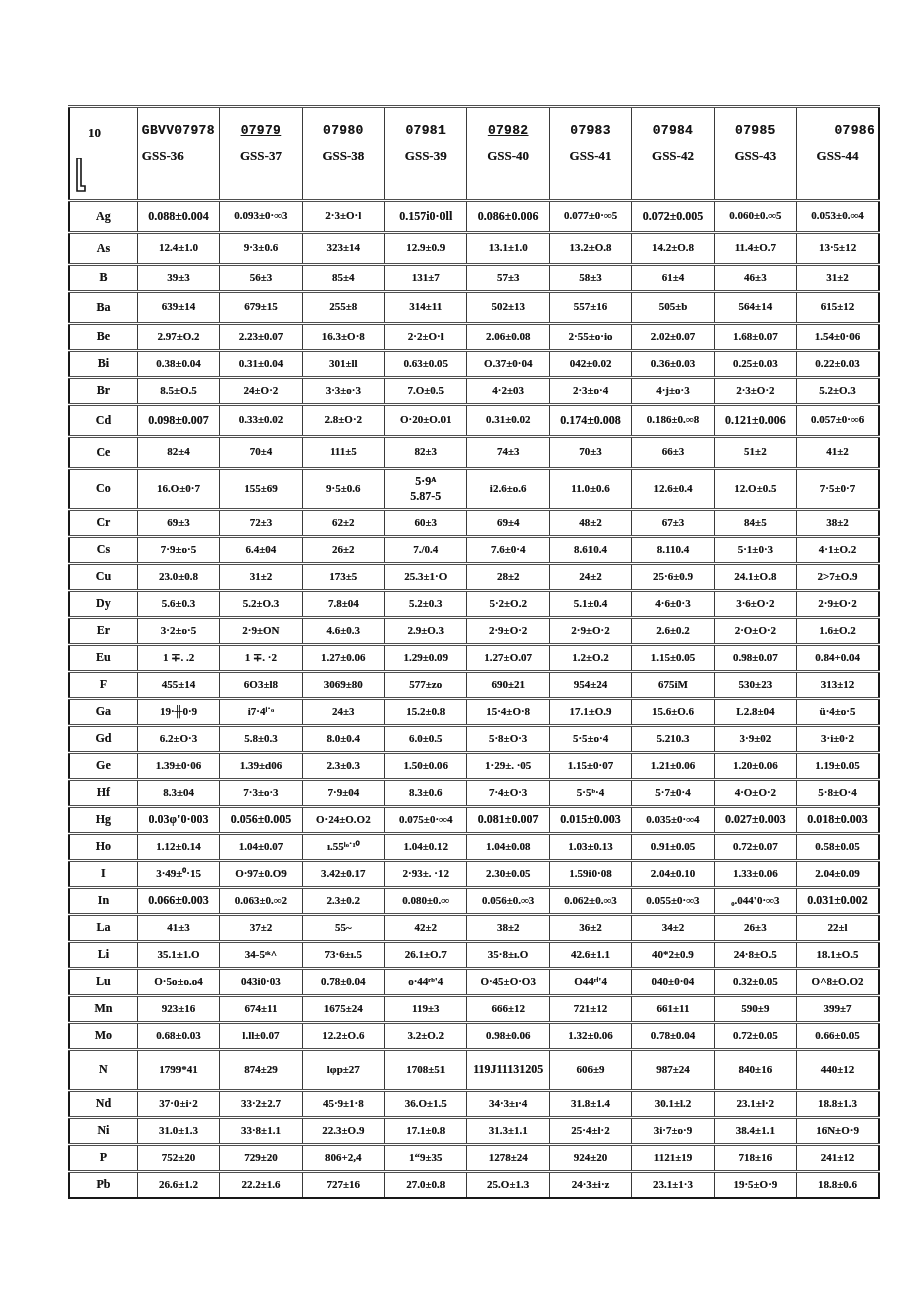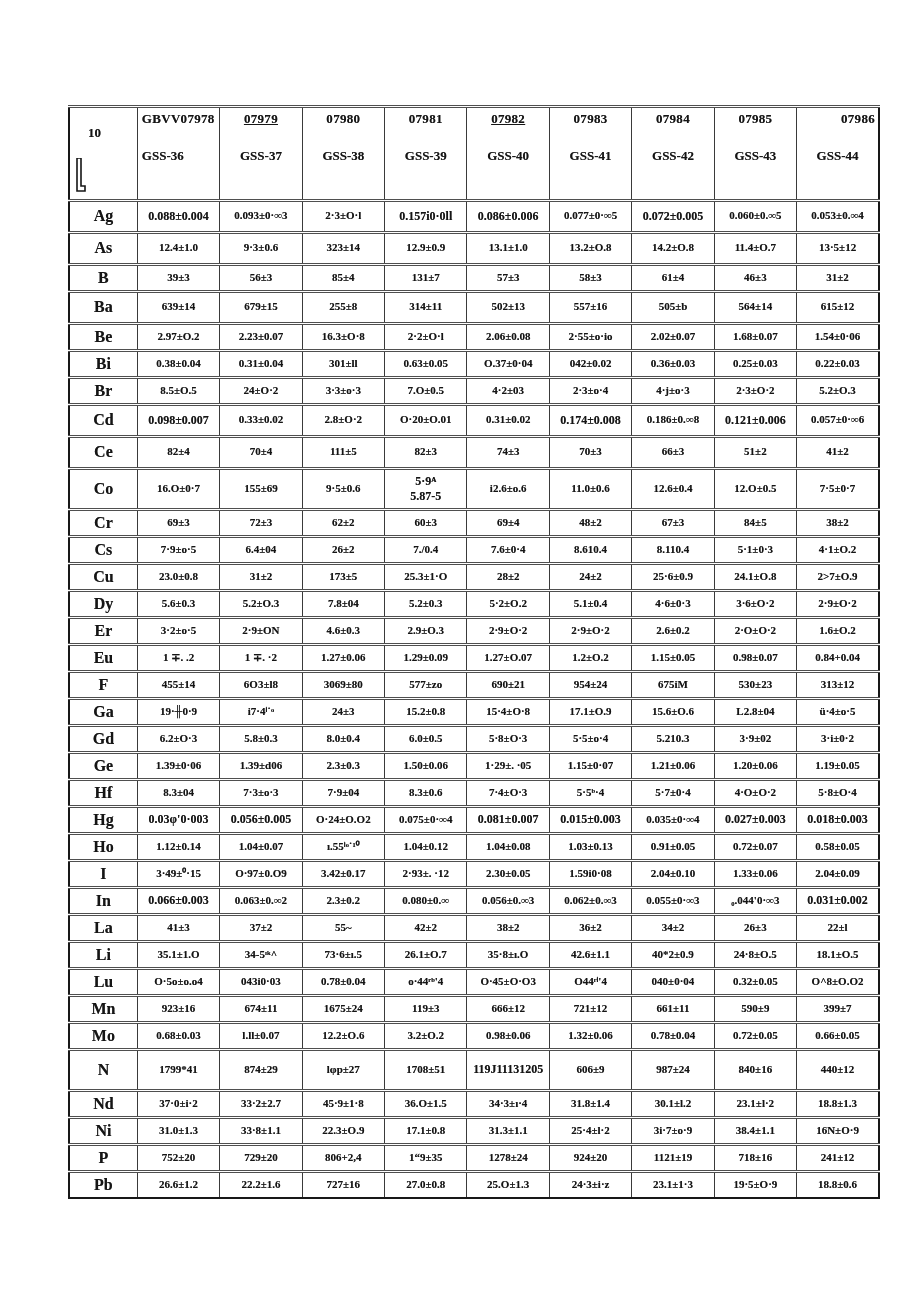--- a/index.html
+++ b/index.html
@@ -24,30 +24,30 @@
     font-weight:bold;
     font-size:11px;
     line-height:1.25;
     white-space:pre-line;
     overflow:hidden;
     text-shadow:0 0 0.5px rgba(20,20,20,0.55);
   }
   .scan-table thead th{height:56px;vertical-align:top;font-size:13px;}
   .scan-table thead th.corner{vertical-align:top;}
   .head-cell{display:flex;flex-direction:column;justify-content:space-between;height:56px;}
-  .head-code{padding-top:2px;letter-spacing:0.3px;}
+  .head-code{padding-top:14px;letter-spacing:0.3px;font-family:Liberation Mono, monospace;}
   .head-code.u{text-decoration:underline;}
   .head-name{padding-bottom:1px;}
   
   .scan-table thead th:nth-child(2) .head-cell{align-items:flex-start;text-align:left;padding-left:2px;}
   .scan-table thead th:last-child .head-code{text-align:right;padding-right:1px;}
   .corner-wrap{display:flex;flex-direction:column;justify-content:space-between;height:56px;align-items:flex-start;}
   .corner-num{align-self:center;margin-left:-18px;font-size:13px;}
   .bracket{margin-left:2px;}
-  td.el{font-size:16px;}
+  td.el{font-size:12px;}
   tr.h25 td{height:22px;}
   tr.h30 td{height:27px;}
   tr.h38 td{height:36px;}
   td.small{font-size:12px;}
 </style>
 </head>
 <body>
 
 <div class="page">
   <table class="scan-table">

